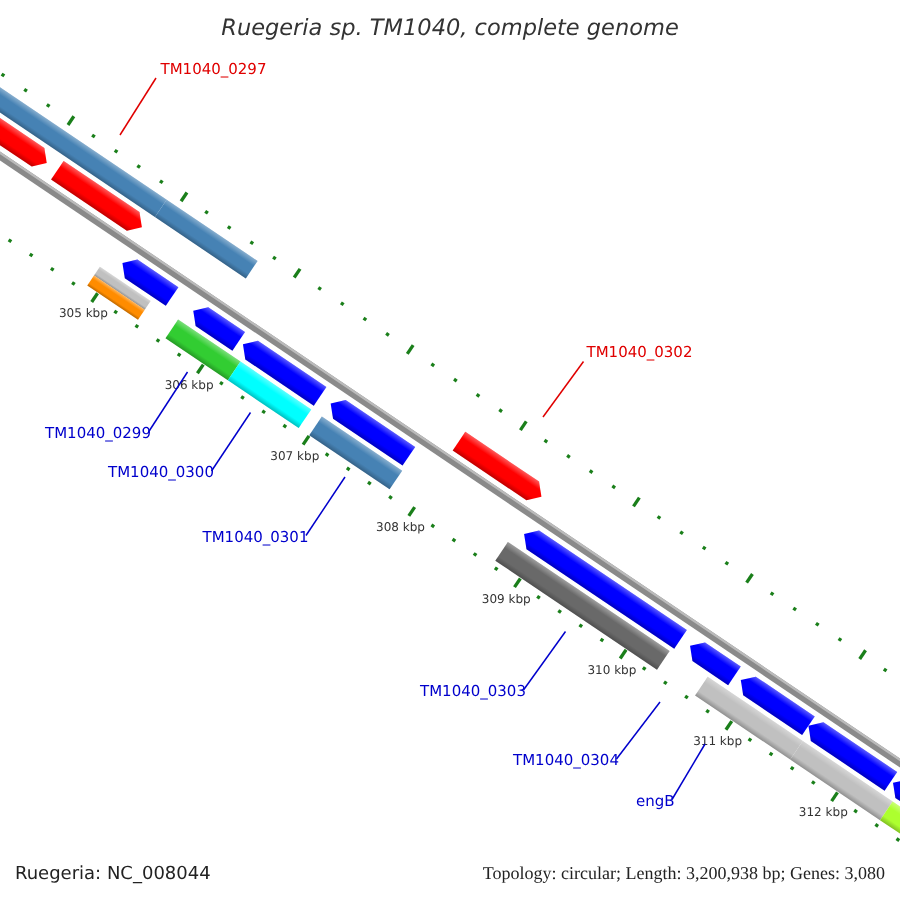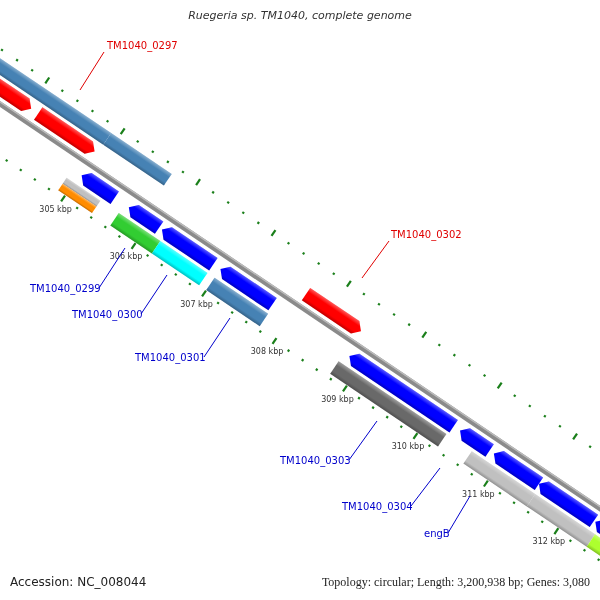--- a/index.html
+++ b/index.html
@@ -1,17 +1,17 @@
 <!DOCTYPE html>
 <html><head>
 <meta charset="utf-8">
 <style>
   html,body{margin:0;padding:0;background:#fff;}
   body{width:600px;height:600px;position:relative;overflow:hidden;font-family:"DejaVu Sans",sans-serif;}
-  #title{position:absolute;top:9px;left:0;width:600px;text-align:center;font-size:11px;font-style:italic;color:#333;}
+  #title{position:absolute;top:9px;left:0;width:600px;text-align:center;font-size:15px;font-style:italic;color:#333;}
   #map{position:absolute;left:0;top:0;}
   .foot{position:absolute;top:575px;font-size:12px;color:#222;}
   #acc{left:10px;}
   #topo{right:10px;font-family:Liberation Serif, serif;}
   .lbl{font-family:"DejaVu Sans",sans-serif;font-size:10px;}
   .tick-lbl{font-family:"DejaVu Sans",sans-serif;font-size:8px;fill:#333;}
 </style>
 </head>
 <body>
 
@@ -271,14 +271,14 @@
       <text x="135" y="361" fill="#0000cc" class="lbl">TM1040_0301</text>
       <line x1="349" y1="460" x2="377" y2="421" stroke="#0000cc" stroke-width="1"></line>
       <text x="280" y="464" fill="#0000cc" class="lbl">TM1040_0303</text>
       <line x1="411" y1="506" x2="440" y2="468" stroke="#0000cc" stroke-width="1"></line>
       <text x="342" y="510" fill="#0000cc" class="lbl">TM1040_0304</text>
       <line x1="448" y1="533" x2="470" y2="496" stroke="#0000cc" stroke-width="1"></line>
       <text x="424" y="537" fill="#0000cc" class="lbl">engB</text>
     </g>
 </svg>
 
-<div class="foot" id="acc">Accession: NC_008044</div>
+<div class="foot" id="acc">Ruegeria: NC_008044</div>
 <div class="foot" id="topo">Topology: circular; Length: 3,200,938 bp; Genes: 3,080</div>
 
 </body></html>

